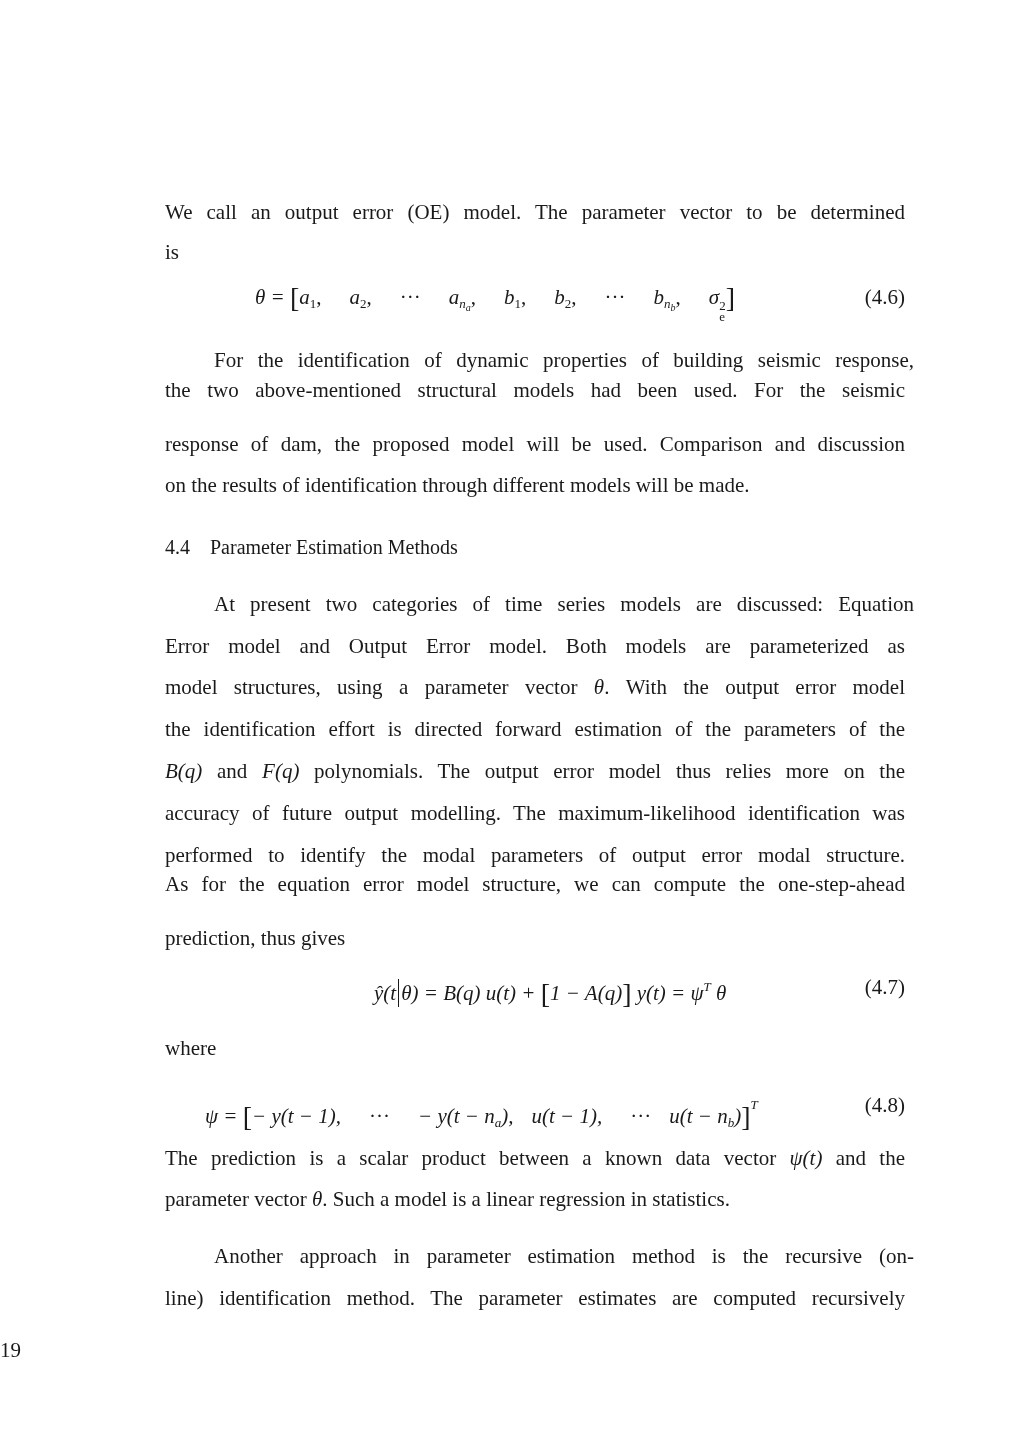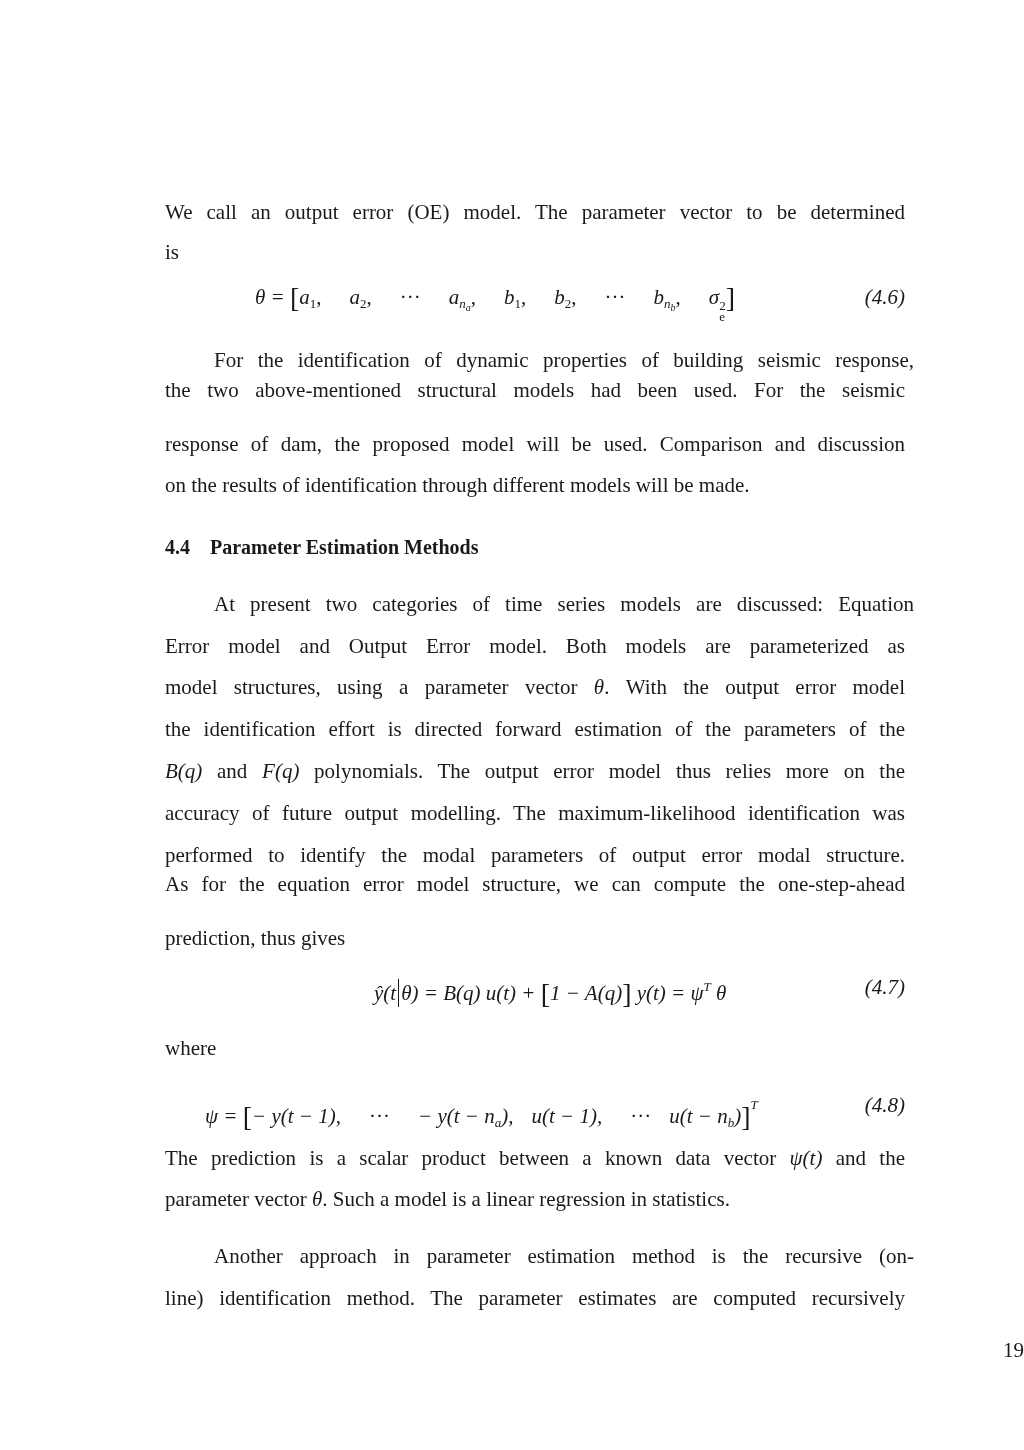--- a/index.html
+++ b/index.html
@@ -1,32 +1,32 @@
 <!DOCTYPE html>
 <html><head>
 <meta charset="utf-8">
 <style>
   html, body { margin: 0; padding: 0; background: #ffffff; }
   body { width: 1024px; height: 1450px; position: relative; overflow: hidden;
          font-family: "Liberation Serif", "DejaVu Serif", serif; color: #1a1a1a; }
   .line { position: absolute; left: 165px; width: 740px; font-size: 21px; line-height: 24px; white-space: nowrap; }
   .just { text-align: justify; text-align-last: justify; white-space: normal; }
   .indent { left: 205px; width: 700px; margin-left: 9px; }
-  .heading { font-weight: bold; font-size: 20px; }
+  .heading { font-weight: normal; font-size: 20px; }
   .heading .num { display: inline-block; width: 40px; }
   .eq { position: absolute; font-size: 21px; line-height: 30px; white-space: nowrap; font-family: Liberation Serif, serif; }
-  .eqnum { position: absolute; right: 119px; font-size: 21px; line-height: 30px; font-style: italic; }
+  .eqnum { position: absolute; right: 119px; font-size: 21px; line-height: 30px; }
   .m { font-style: italic; }
   .sub { font-size: 13px; vertical-align: -4px; font-style: italic; }
   .subn { font-size: 13px; vertical-align: -4px; font-style: normal; }
   .sup { font-size: 13px; vertical-align: 9px; }
   .br { font-size: 28px; font-weight: 300; vertical-align: -3px; }
   .sp { display: inline-block; width: 18px; }
   .sp2 { display: inline-block; width: 28px; }
-  .pagenum { position: absolute; top: 1338px; left: 0; width: 1024px; text-align: right; font-size: 21px; }
+  .pagenum { position: absolute; top: 1338px; left: 0; width: 1024px; text-align: left; font-size: 21px; }
 </style>
 </head>
 <body>
 
 <div>
 
   <div class="line just" style="top:200px">We call an output error (OE) model. The parameter vector to be determined</div>
   <div class="line" style="top:240px">is</div>
 
   <div class="eq" style="top:282px; left:255px;">

